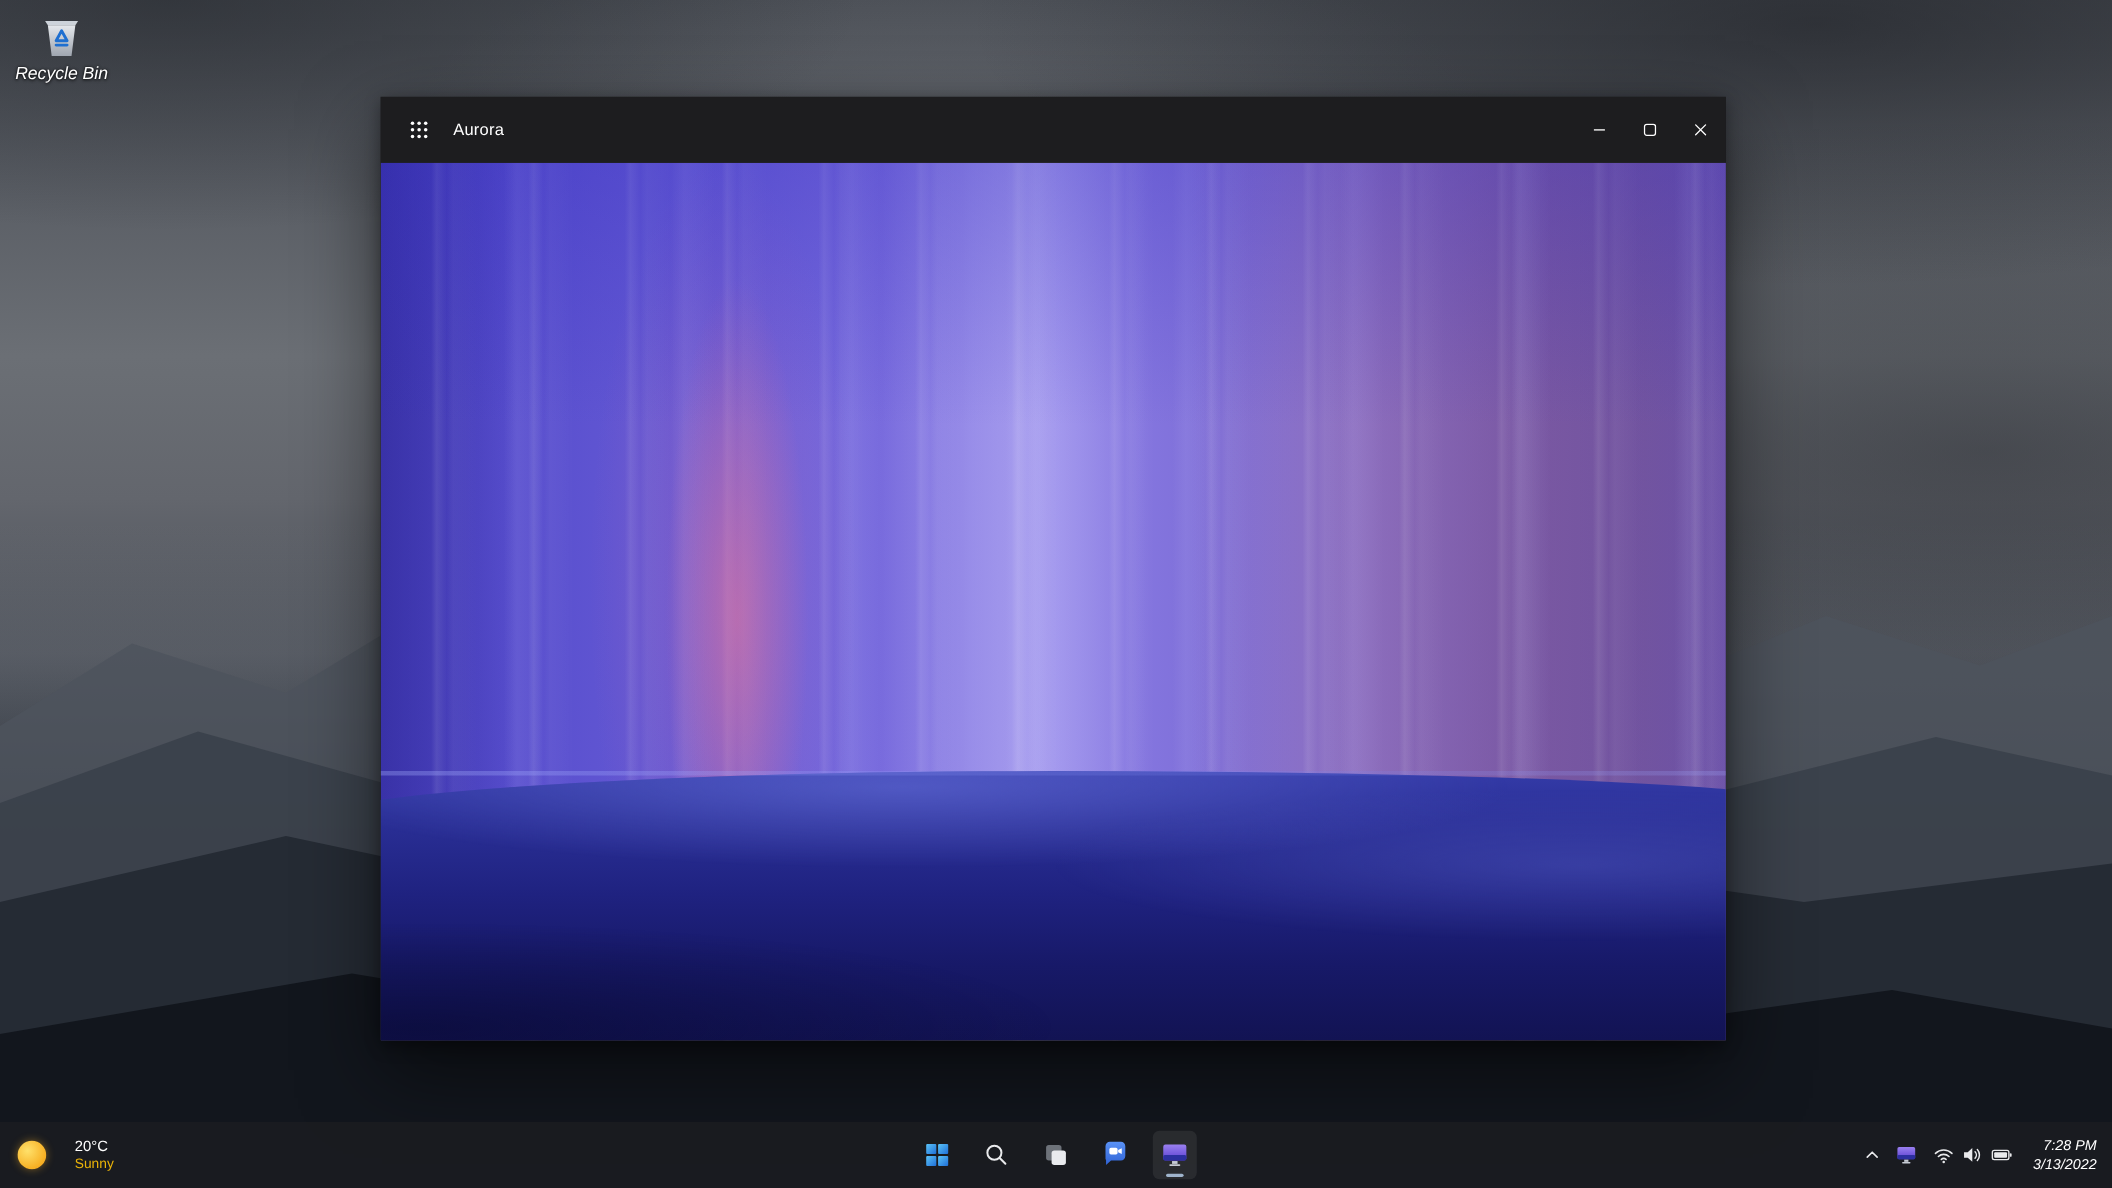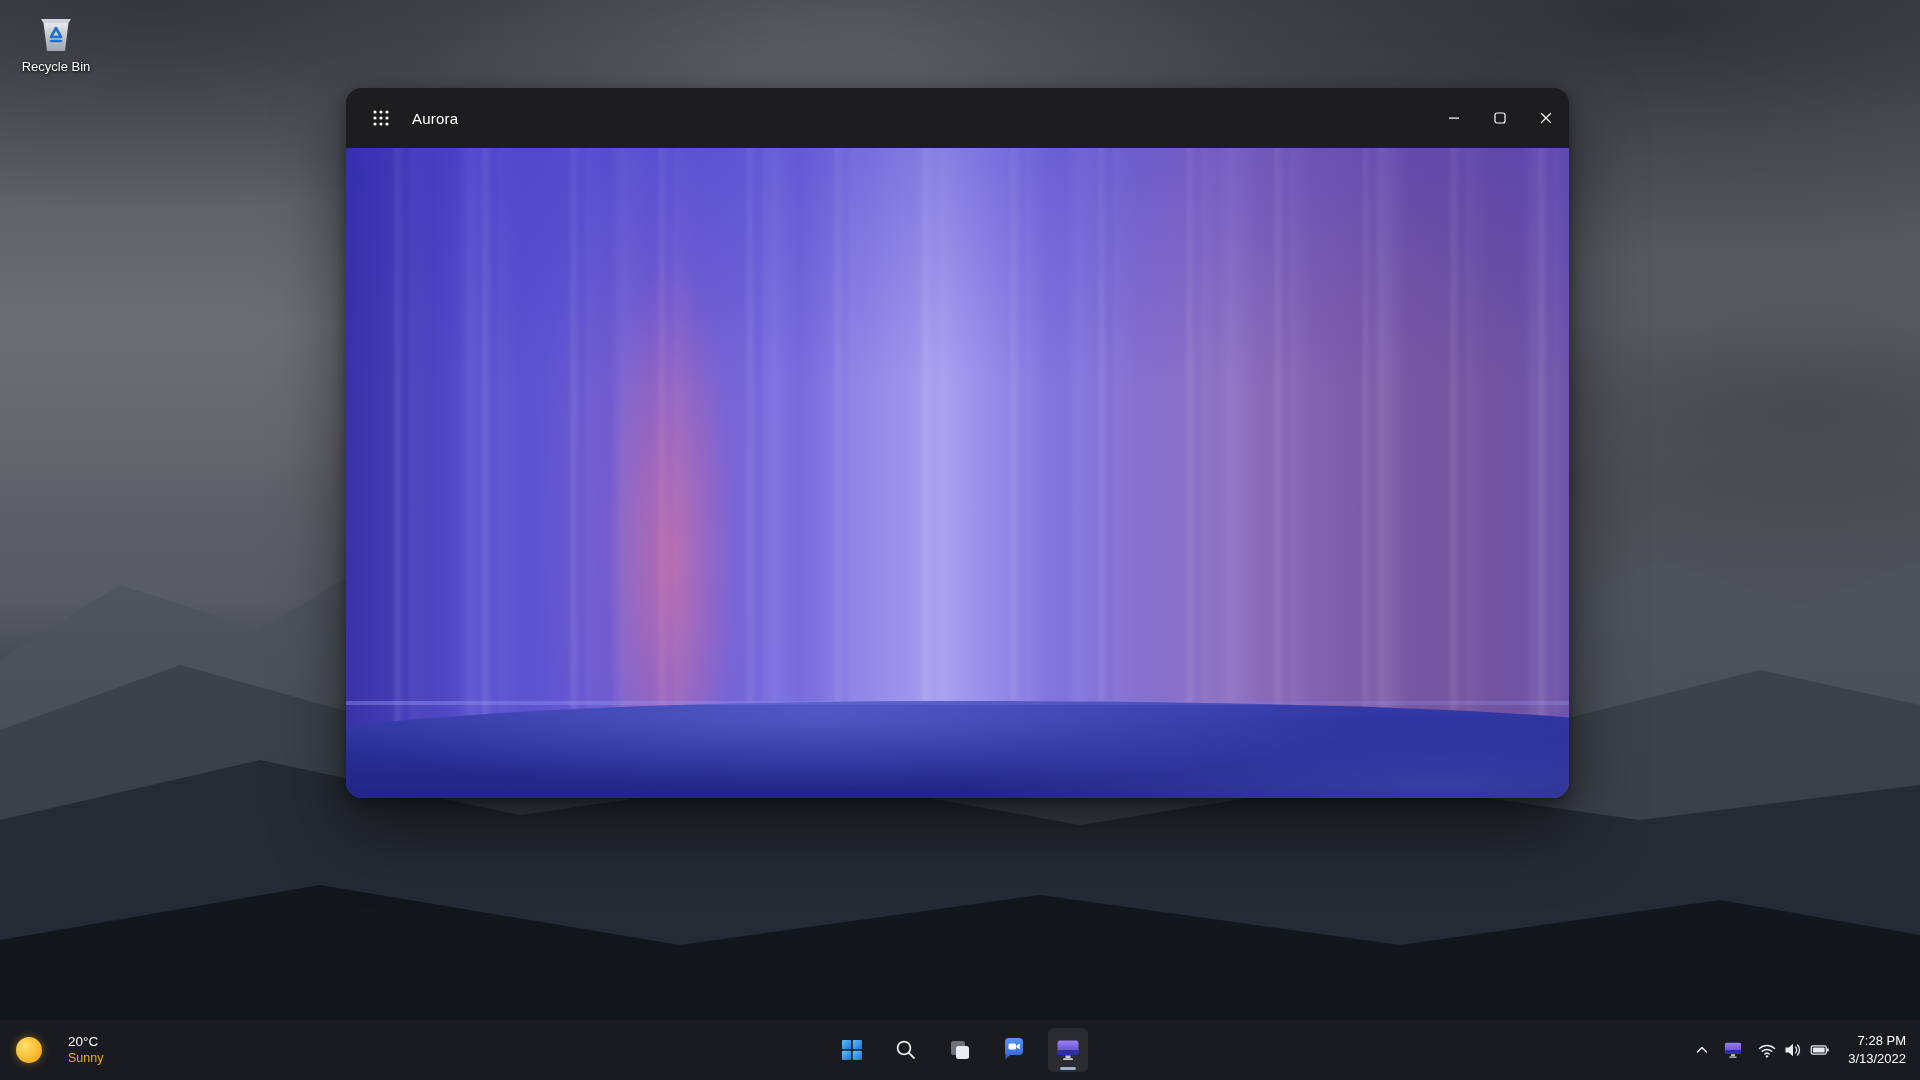--- a/index.html
+++ b/index.html
@@ -25,28 +25,29 @@
   }
   .mountains { position:absolute; inset:0; width:100%; height:100%; }
 
   
   .desktop-icon {
     position:absolute; left:8px; top:8px; width:96px;
     display:flex; flex-direction:column; align-items:center; gap:3px;
     cursor:default;
   }
   .desktop-icon .label {
-    color:#fff; font-size:13px; text-align:center;
+    color:#fff; font-size:16px; text-align:center;
     text-shadow:0 1px 3px rgba(0,0,0,.9), 0 0 2px rgba(0,0,0,.6);
+    font-style:italic;
   }
 
   
   .window {
-    position:absolute; left:346px; top:88px; width:1223px; height:710px;
-    border-radius:16px; overflow:hidden;
+    position:absolute; left:346px; top:88px; width:1223px; height:858px;
+    border-radius:0; overflow:hidden;
     box-shadow:0 28px 70px rgba(0,0,0,.55), 0 4px 14px rgba(0,0,0,.4);
     background:#1f1f1f;
   }
   .titlebar {
     height:60px; background:#1d1d1f; display:flex; align-items:center;
     padding-left:20px; color:#fff; position:relative;
   }
   .app-grid-btn { width:30px; height:30px; display:flex; align-items:center; justify-content:center; margin-right:16px; cursor:pointer; }
   .window-title { font-size:15px; letter-spacing:.2px; }
   .caption-buttons { position:absolute; right:0; top:0; height:100%; display:flex; }
@@ -115,21 +116,21 @@
     border-radius:6px; padding:0;
   }
   .task-btn.active { background:rgba(255,255,255,.07); }
   .task-btn .indicator {
     position:absolute; bottom:2px; left:50%; transform:translateX(-50%);
     width:16px; height:3px; border-radius:2px; background:#9fb4cc;
   }
 
   .tray {
     position:absolute; right:0; top:0; height:100%;
-    display:flex; align-items:center; gap:2px; padding-right:14px;
+    display:flex; align-items:center; gap:2px; padding-right:14px;font-style:italic;
   }
   .tray-btn {
     height:40px; border:none; background:transparent; border-radius:5px;
     display:flex; align-items:center; justify-content:center; cursor:pointer; padding:0 5px;
   }
   .status-group { display:flex; align-items:center; gap:6px; padding:0 7px; }
   .clock {
     display:flex; flex-direction:column; align-items:flex-end; justify-content:center;
     color:#fff; font-size:13px; line-height:1.35; margin-left:8px; cursor:pointer;
   }

